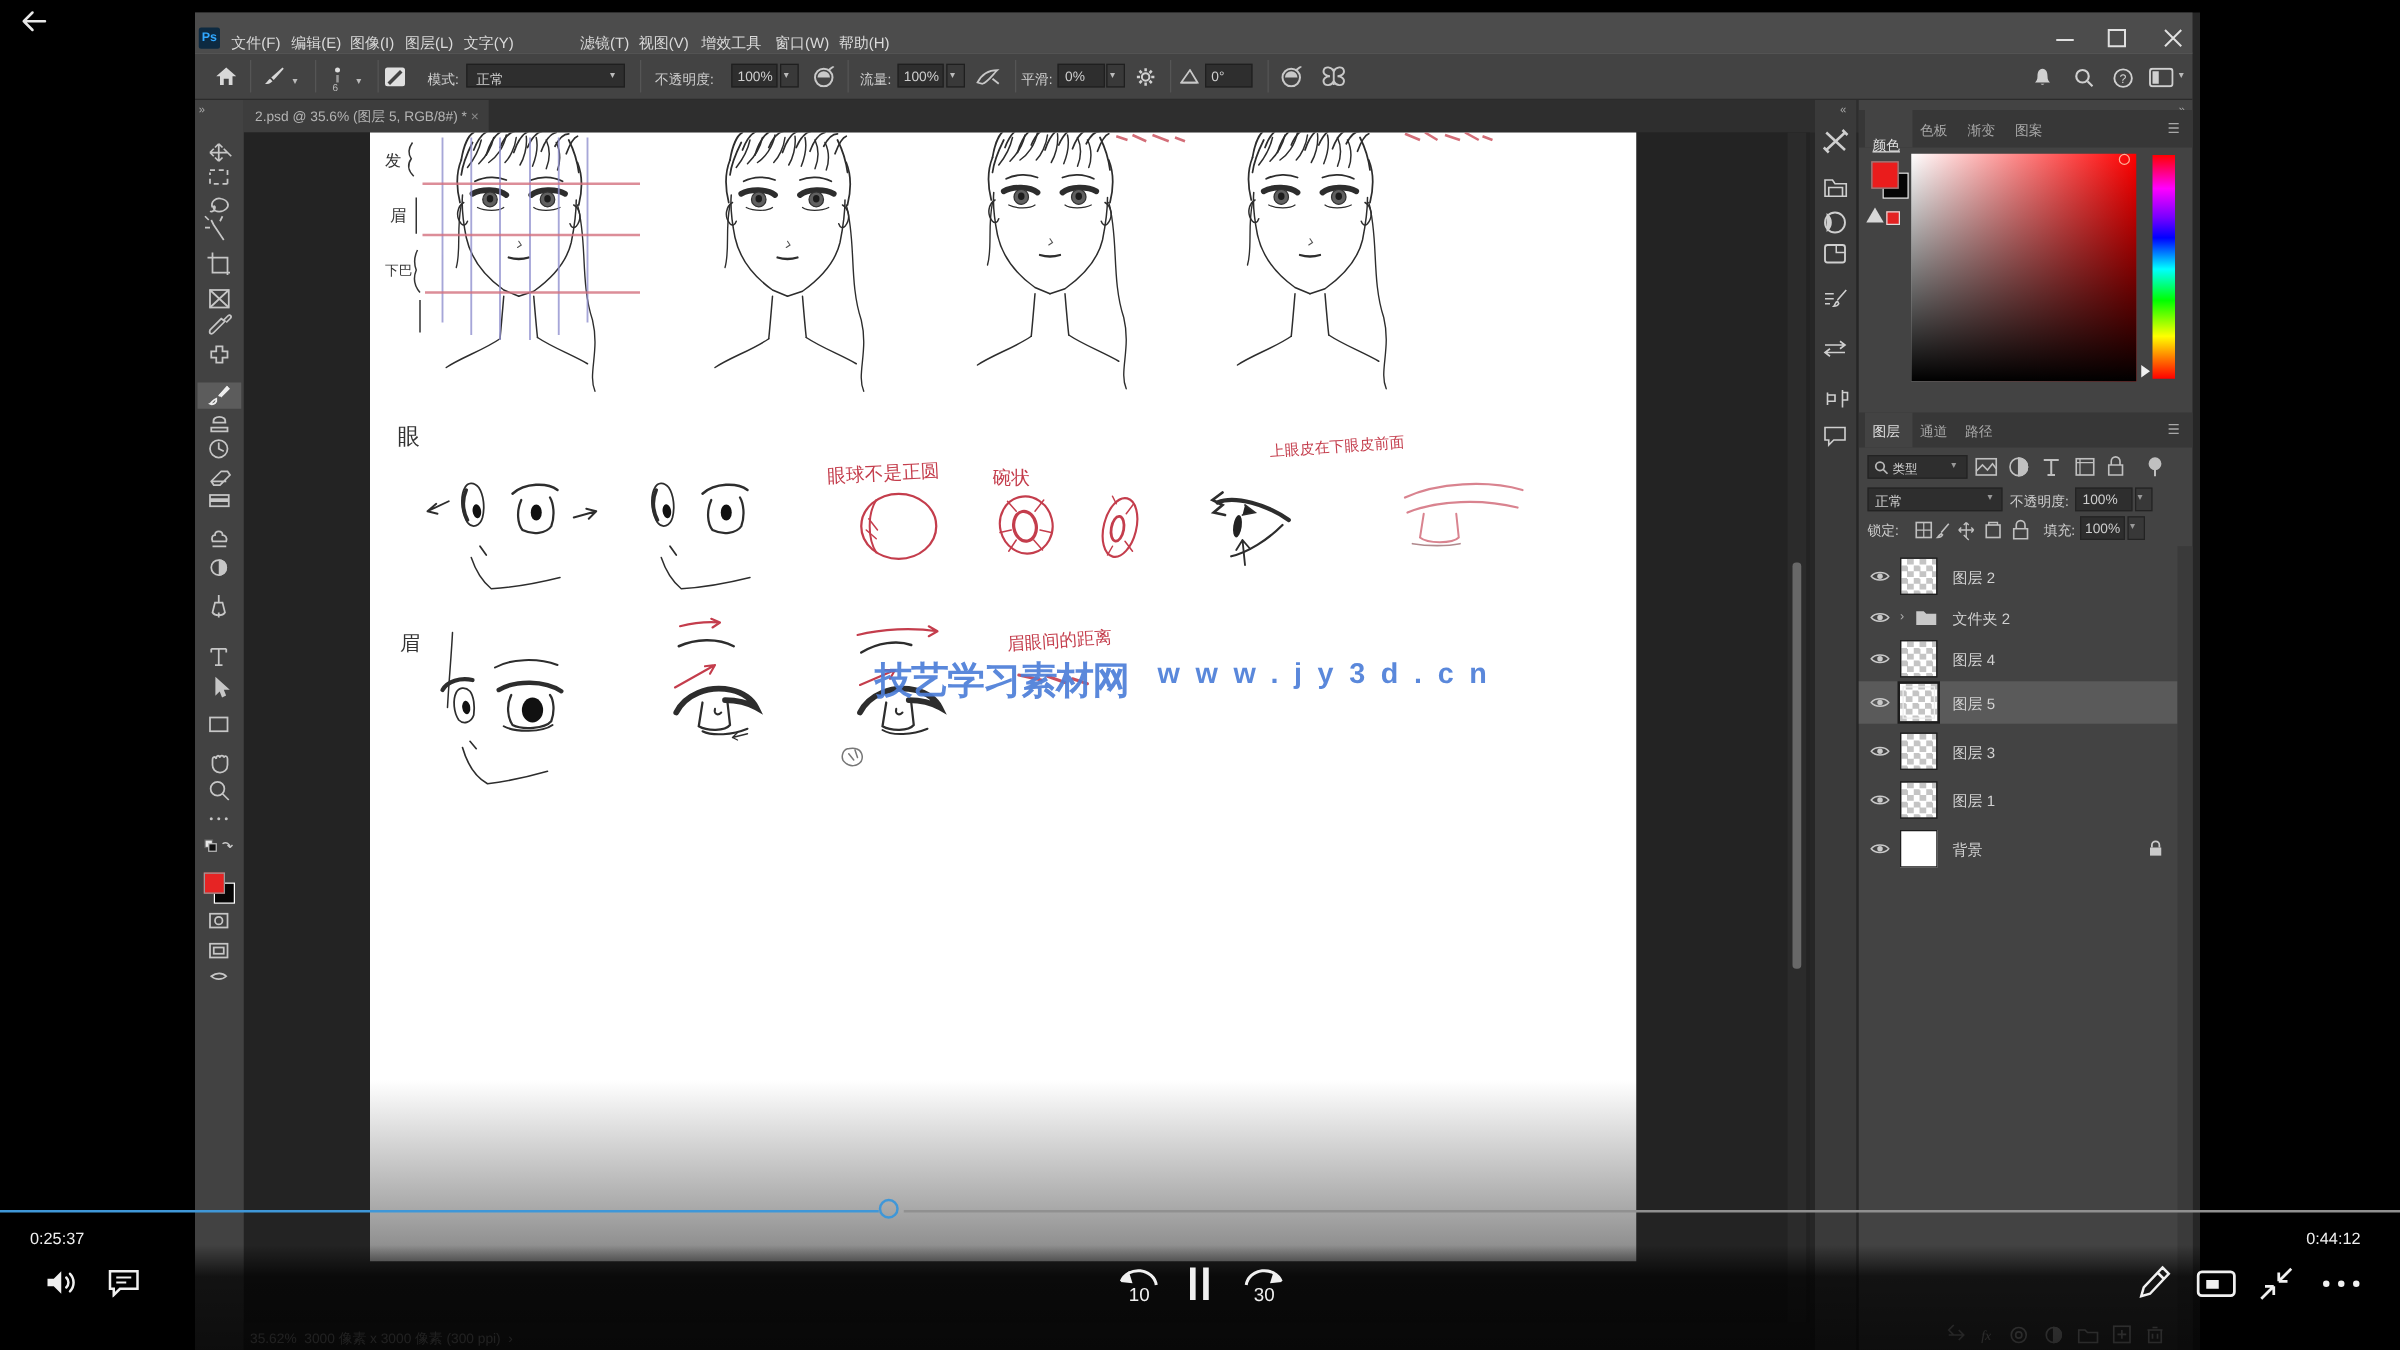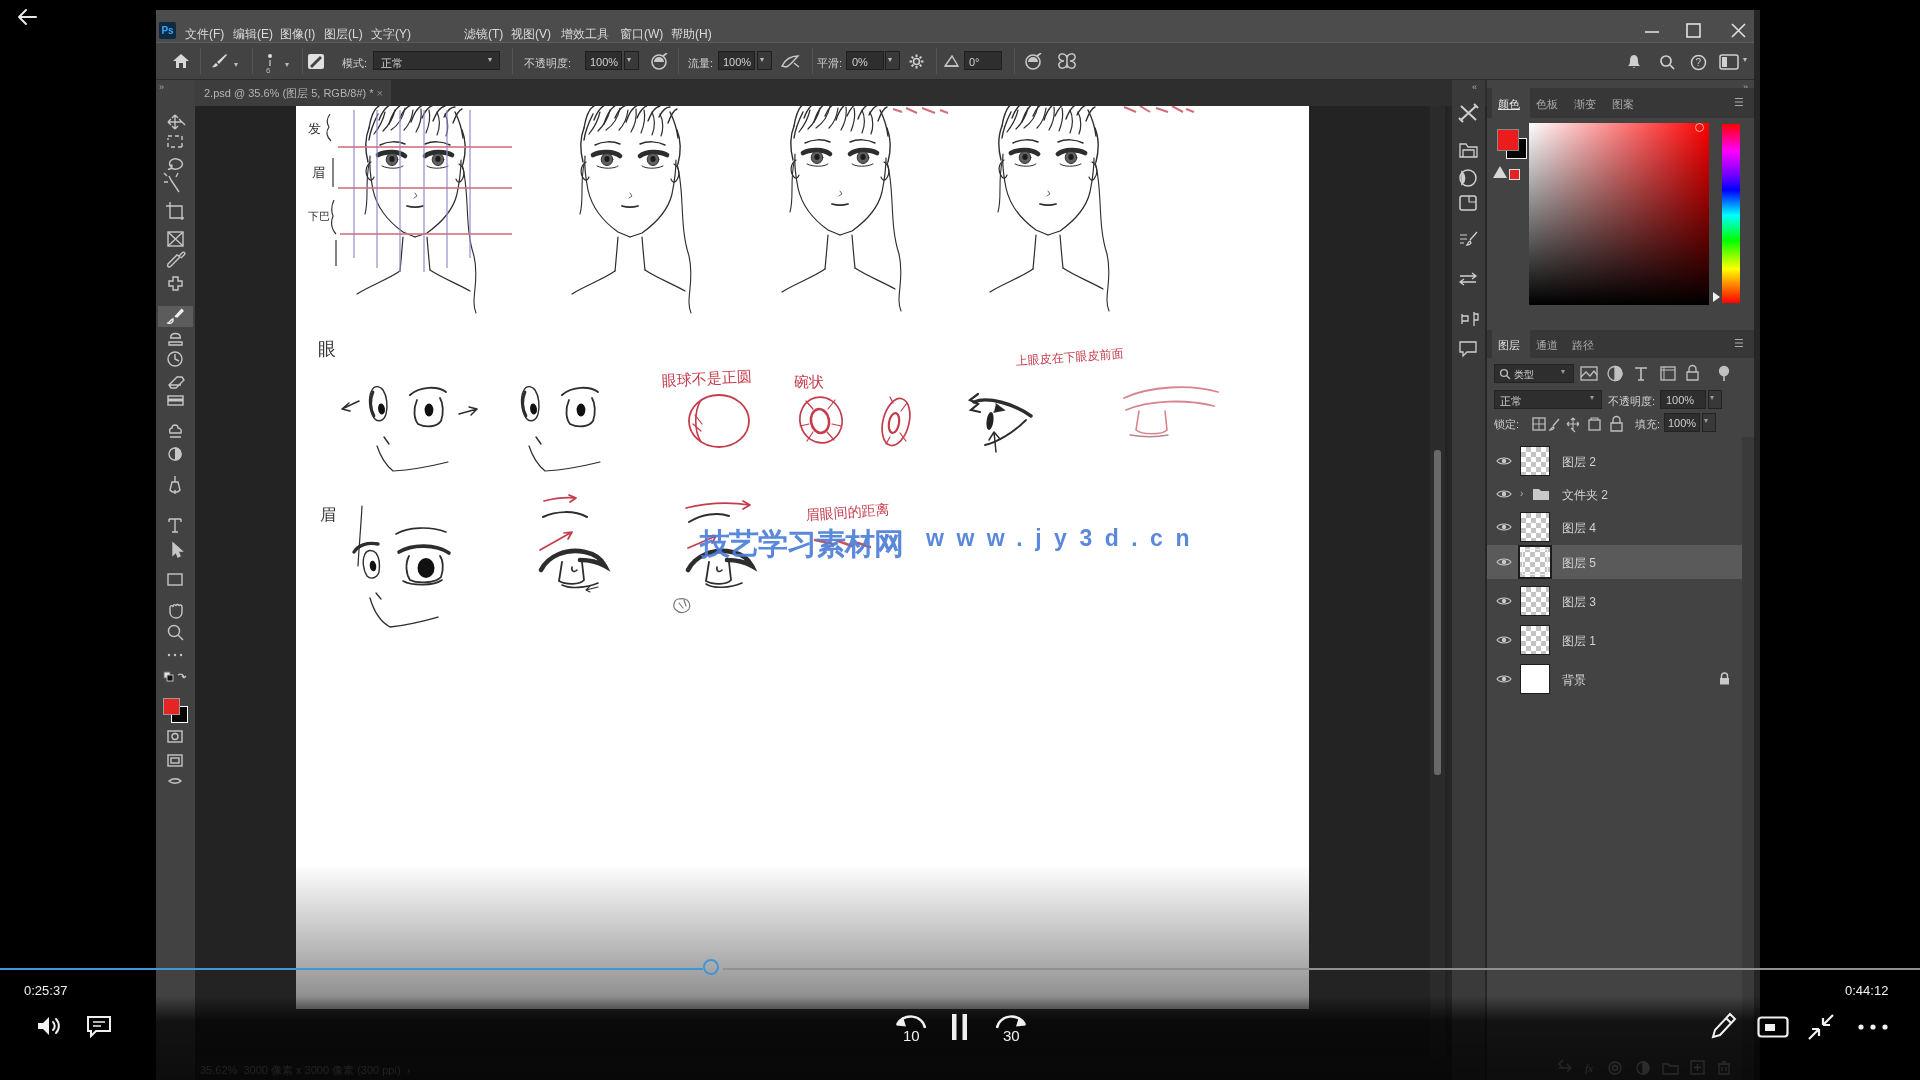--- a/index.html
+++ b/index.html
@@ -404,21 +404,21 @@
         <path d="M10 234 v10 M10 236 h6 v5 h-6 M22 232 v14 M22 234 h4 v6 h-4" stroke-width="1.3"></path>
         <path d="M8 262 h16 v10 h-9 l-4 4 v-4 h-3 z" stroke-width="1.3"></path>
       </svg>
     </div>
 
     <div class="abs" id="rightpanel" style="left:1331px;top:70px;width:267px;height:1000px;background:#434343;font-size:11px;color:#cfcfcf;">
 
       <div class="abs" style="left:256px;top:2px;font-size:9px;color:#aaa;">»</div>
       <div class="abs" style="left:0;top:8px;width:267px;height:30px;background:#373737;"></div>
       <div class="abs" style="left:5px;top:8px;width:38px;height:30px;background:#434343;"></div>
-      <div class="abs" style="left:11px;top:17px;color:#e2e2e2;text-decoration:underline;">颜色</div>
+      <div class="abs" style="left:11px;top:29px;color:#e2e2e2;text-decoration:underline;">颜色</div>
       <div class="abs" style="left:49px;top:17px;color:#a8a8a8;">色板</div>
       <div class="abs" style="left:87px;top:17px;color:#a8a8a8;">渐变</div>
       <div class="abs" style="left:125px;top:17px;color:#a8a8a8;">图案</div>
       <div class="abs" style="left:247px;top:16px;color:#a8a8a8;">☰</div>
 
       <div class="abs" style="left:19px;top:58px;width:21px;height:21px;background:#050505;border:1.5px solid #f0f0f0;"></div>
       <div class="abs" style="left:10px;top:49px;width:22px;height:22px;background:#ea1c1c;border:1px solid #888;"></div>
       <div class="abs" style="left:6px;top:86px;width:0;height:0;border-left:7px solid transparent;border-right:7px solid transparent;border-bottom:12px solid #d8d8d8;"></div>
       <div class="abs" style="left:22px;top:89px;width:11px;height:11px;background:#e32222;border:1px solid #ddd;"></div>
 

